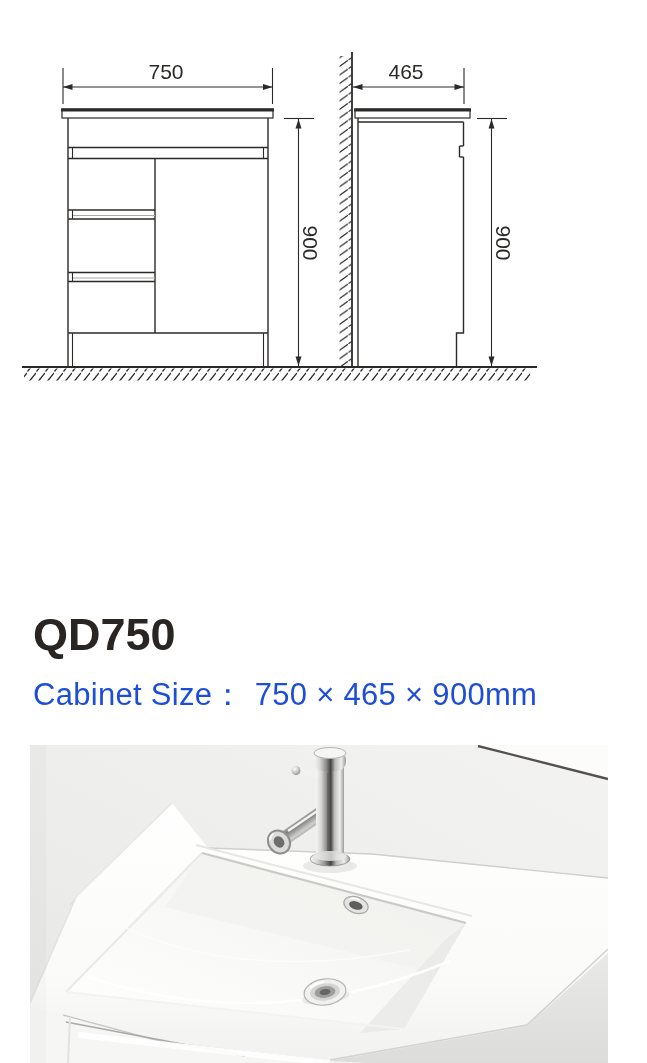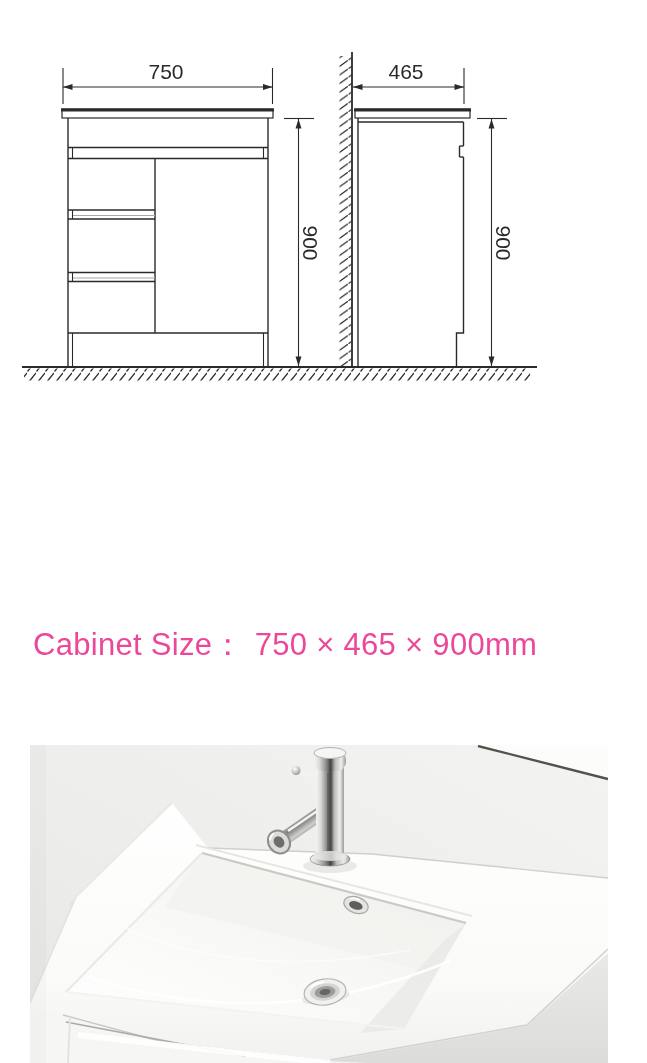--- a/index.html
+++ b/index.html
@@ -10,21 +10,21 @@
     overflow:hidden;
     font-family:"Liberation Sans","DejaVu Sans",sans-serif;
   }
   #tech-drawing{position:absolute;left:0;top:0;}
   .dim-text{font-family:"Liberation Sans","DejaVu Sans",sans-serif;font-size:21px;fill:#2b2a29;}
   #product-block{position:absolute;left:33px;top:610px;}
   #product-code{
     font-size:45px;font-weight:700;color:#282523;line-height:1.1;letter-spacing:0px;
   }
   #product-size-line{
-    margin-top:14px;font-size:31px;font-weight:400;color:#ec4899;letter-spacing:.3px;
+    margin-top:14px;font-size:31px;font-weight:400;color:#1d4ed8;letter-spacing:.3px;
     white-space:nowrap;
   }
   #size-value{margin-left:11px;}
   #photo-frame{
     position:absolute;left:30px;top:745px;width:578px;height:318px;
     overflow:hidden;
   }
 </style>
 </head>
 <body>
@@ -130,20 +130,21 @@
     <text class="dim-text" text-anchor="middle" stroke="none" transform="translate(496,243) rotate(90)">900</text>
   </g>
 
   <g>
     <line x1="22" y1="367" x2="537" y2="367" stroke="#2b2a29" stroke-width="2.2"></line>
     <rect x="24" y="368.5" width="506" height="12" fill="url(#hatchGround)"></rect>
   </g>
 </svg>
 
 <div id="product-block">
+  <div id="product-code">QD750</div>
   <div id="product-size-line"><span id="size-label">Cabinet Size：</span><span id="size-value">750 × 465 × 900mm</span></div>
 </div>
 
 <div id="photo-frame">
 <svg width="578" height="318" viewBox="0 0 578 318">
   <defs>
     <linearGradient id="wallG" x1="1" y1="0" x2="0" y2="1">
       <stop offset="0" stop-color="#f3f3f1"></stop>
       <stop offset="0.6" stop-color="#ededeb"></stop>
       <stop offset="1" stop-color="#e6e6e4"></stop>

